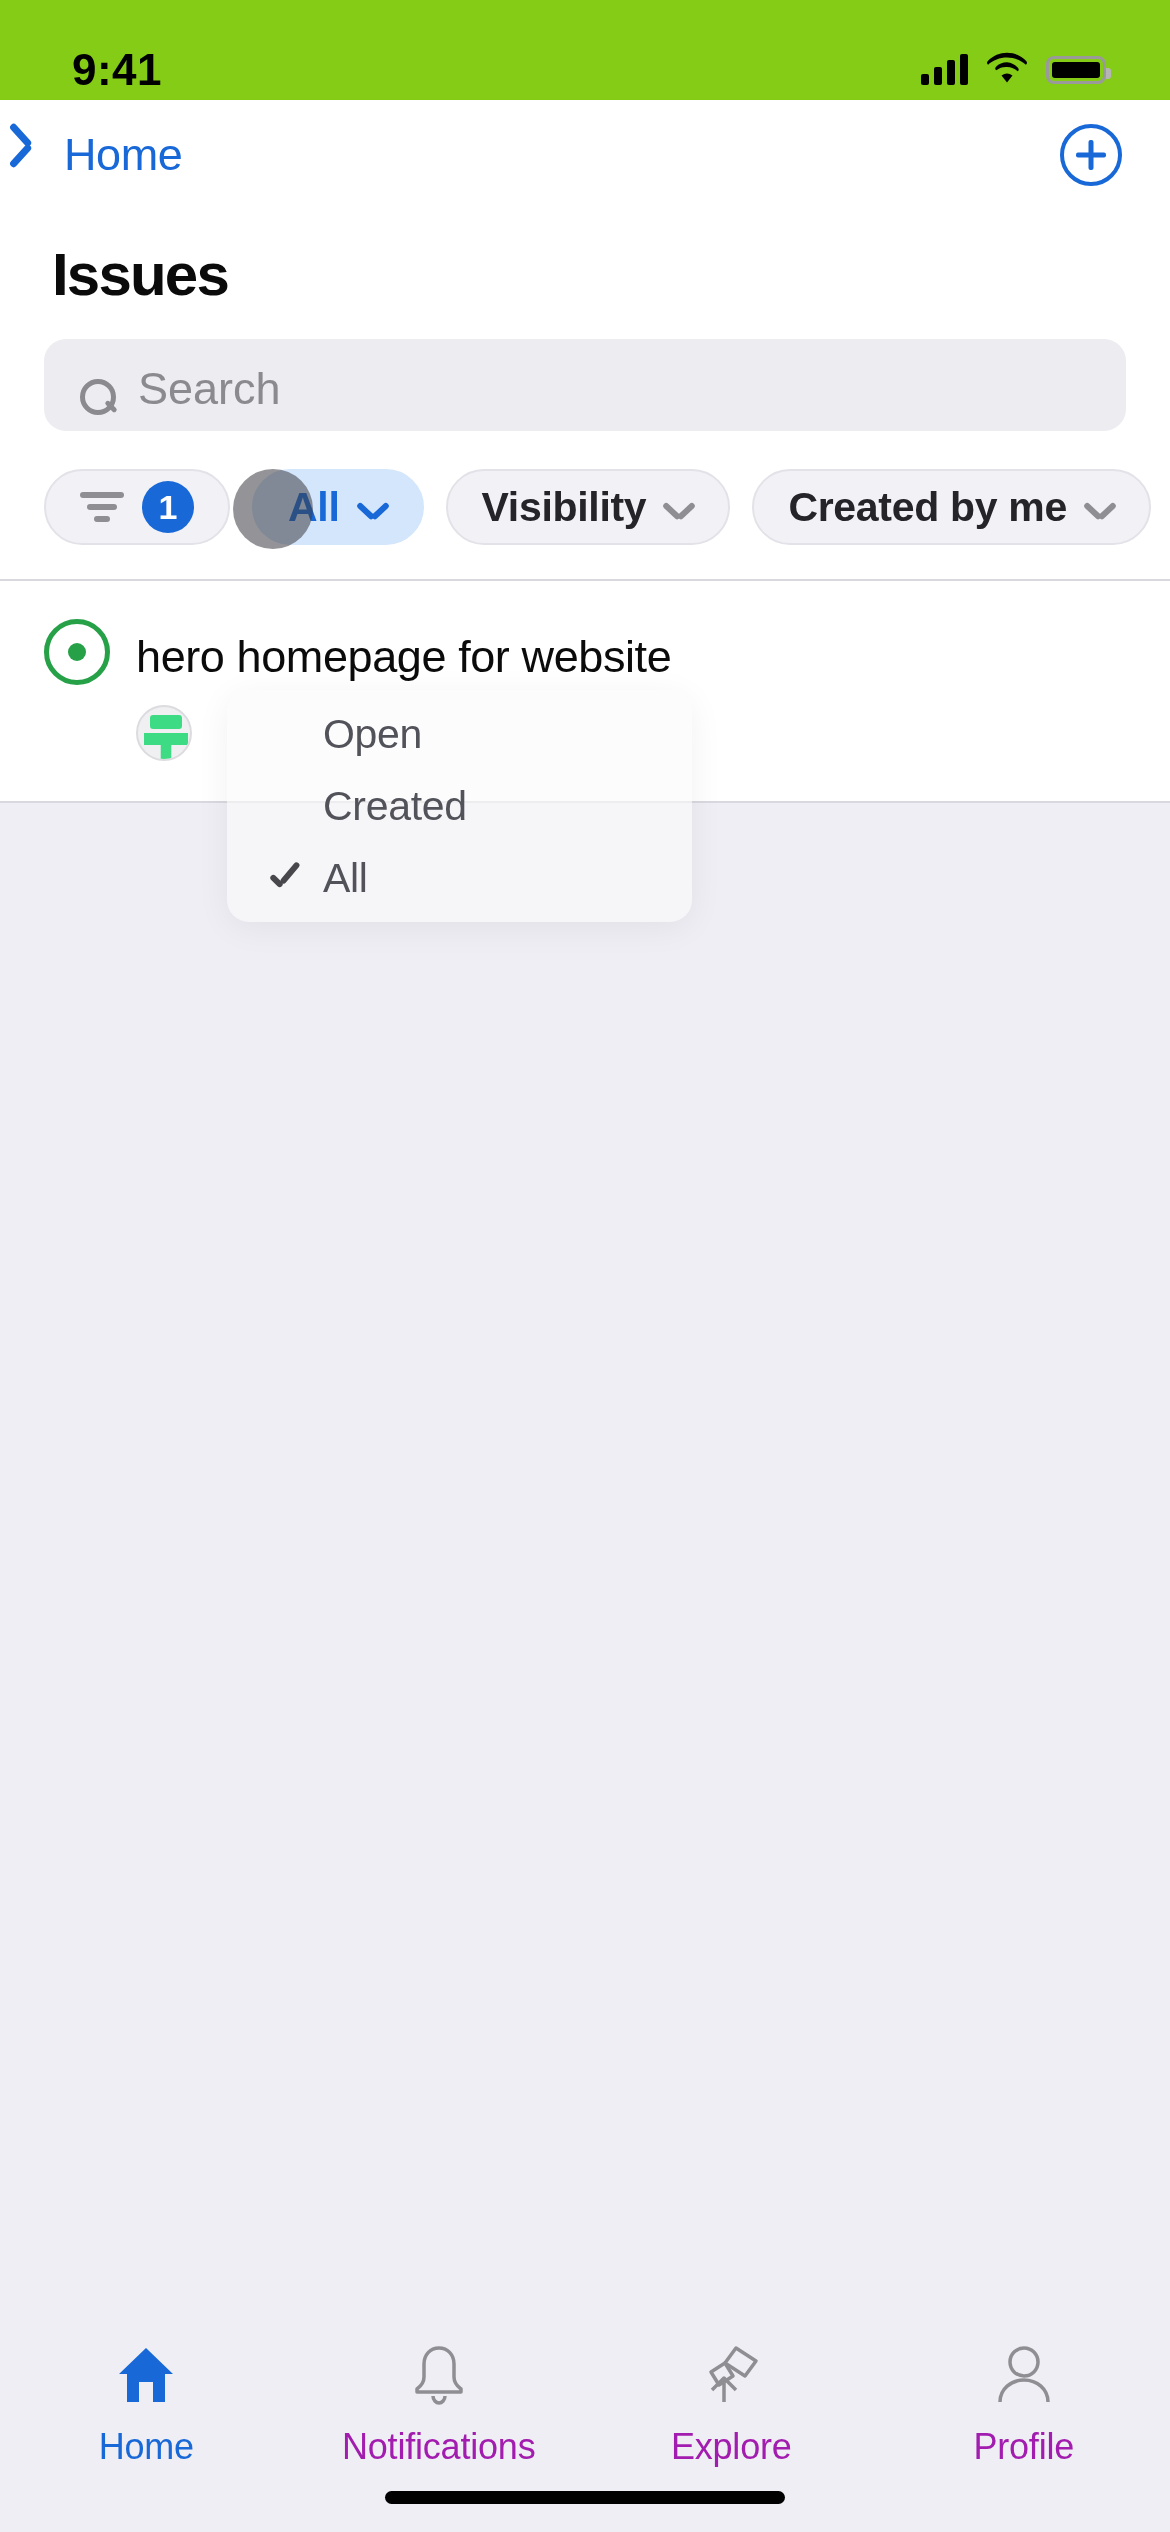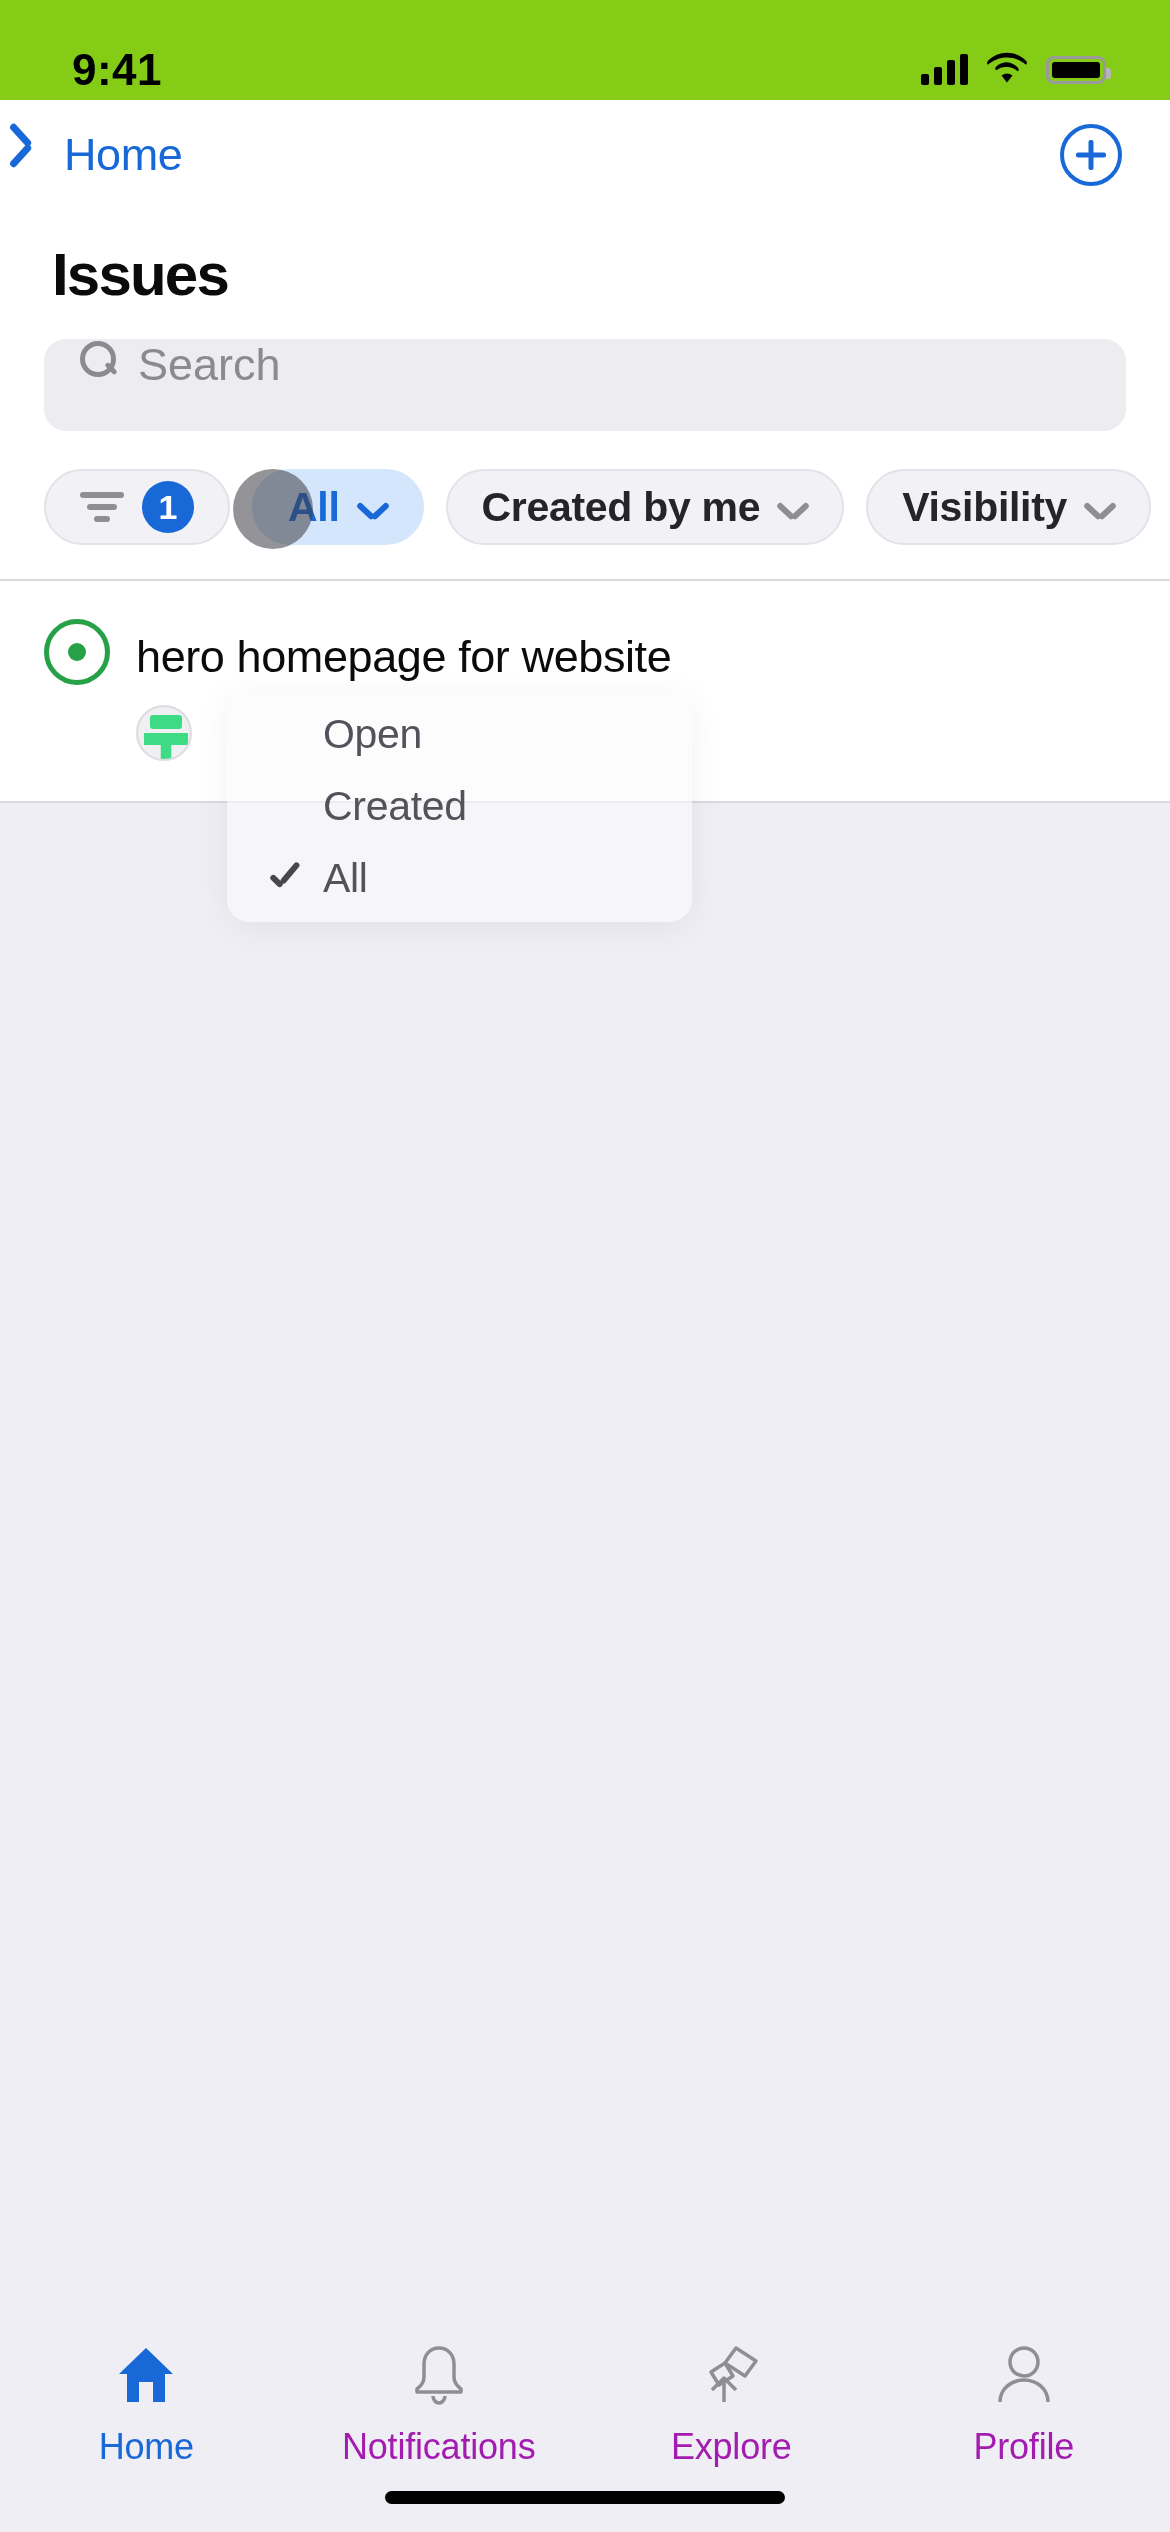--- a/index.html
+++ b/index.html
@@ -70,21 +70,21 @@
   
   .page-title{
     font-size:60px; font-weight:700; color:#0b0b0c;
     padding:30px 52px 22px 52px; letter-spacing:-1.8px;
   }
 
   
   .search-wrap{ padding:8px 44px 0 44px; }
   .search-bar{
     height:92px; background:#ececf1; border-radius:22px;
-    display:flex; align-items:flex-start; gap:22px; padding:0 34px; cursor:text;
+    display:flex; align-items:flex-end; gap:22px; padding:16px 34px; cursor:text;
   }
   .search-icon{ width:38px;height:38px; position:relative; flex:none; }
   .search-icon::before{
     content:"";position:absolute;left:2px;top:2px;width:26px;height:26px;
     border:5px solid #8a8a8f;border-radius:50%;
   }
   .search-icon::after{
     content:"";position:absolute;left:26px;top:27px;width:14px;height:5px;
     background:#8a8a8f;border-radius:3px;transform:rotate(45deg);
   }
@@ -268,26 +268,26 @@
         </span>
       <span class="badge-count">1</span>
     </div>
 
     <div class="chip active">
       <span class="chip-label">All</span>
       <span class="chevd"></span>
     </div>
 
     <div class="chip">
+      <span class="chip-label">Visibility</span>
+      <span class="chevd"></span>
+    </div>
+
+    <div class="chip">
       <span class="chip-label">Created by me</span>
-      <span class="chevd"></span>
-    </div>
-
-    <div class="chip">
-      <span class="chip-label">Visibility</span>
       <span class="chevd"></span>
     </div>
 
     <div class="touch-dot"></div>
   </div>
 
   <div class="sheet-divider"></div>
 </div>
 
 <div class="issue-list">

